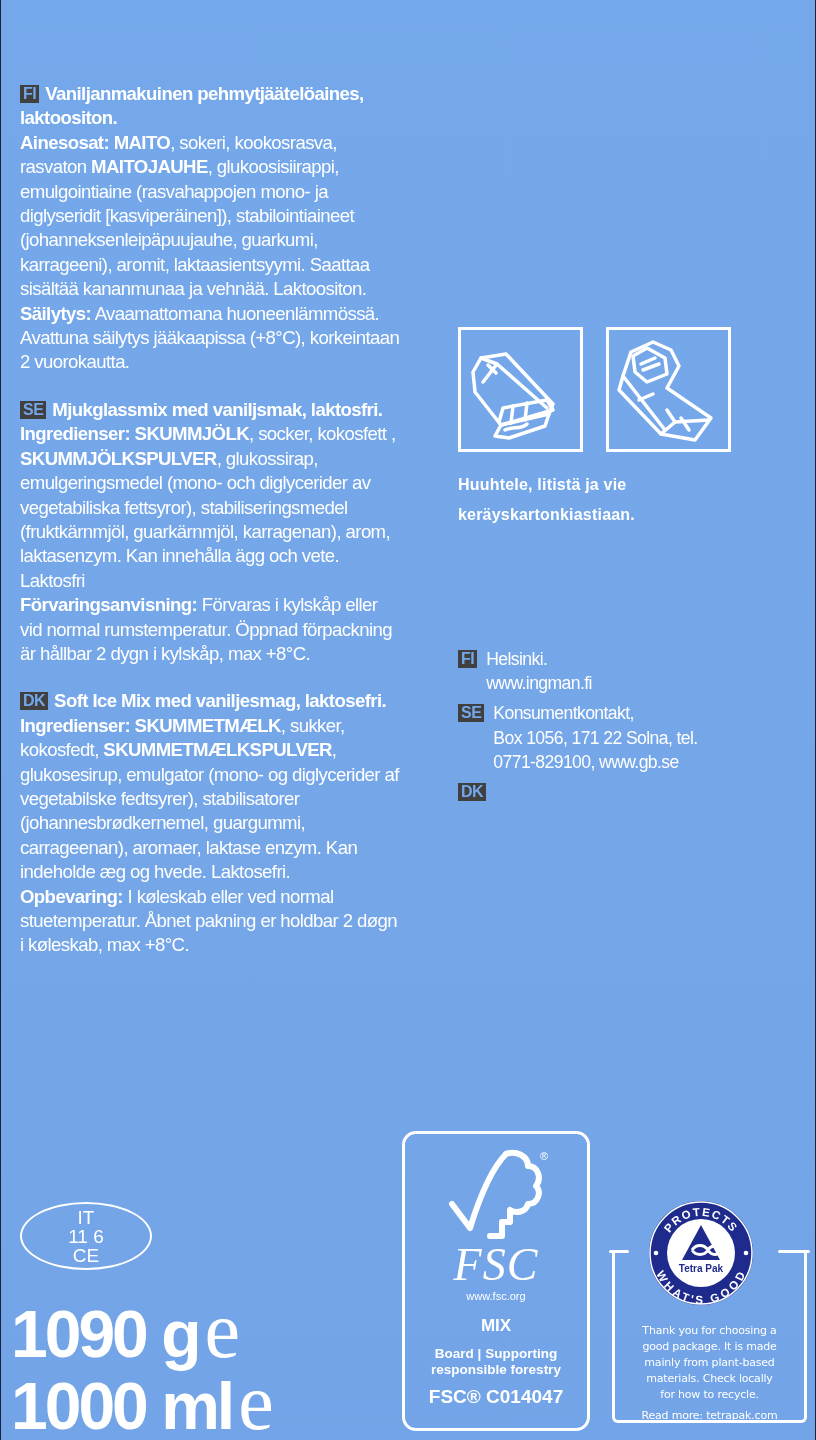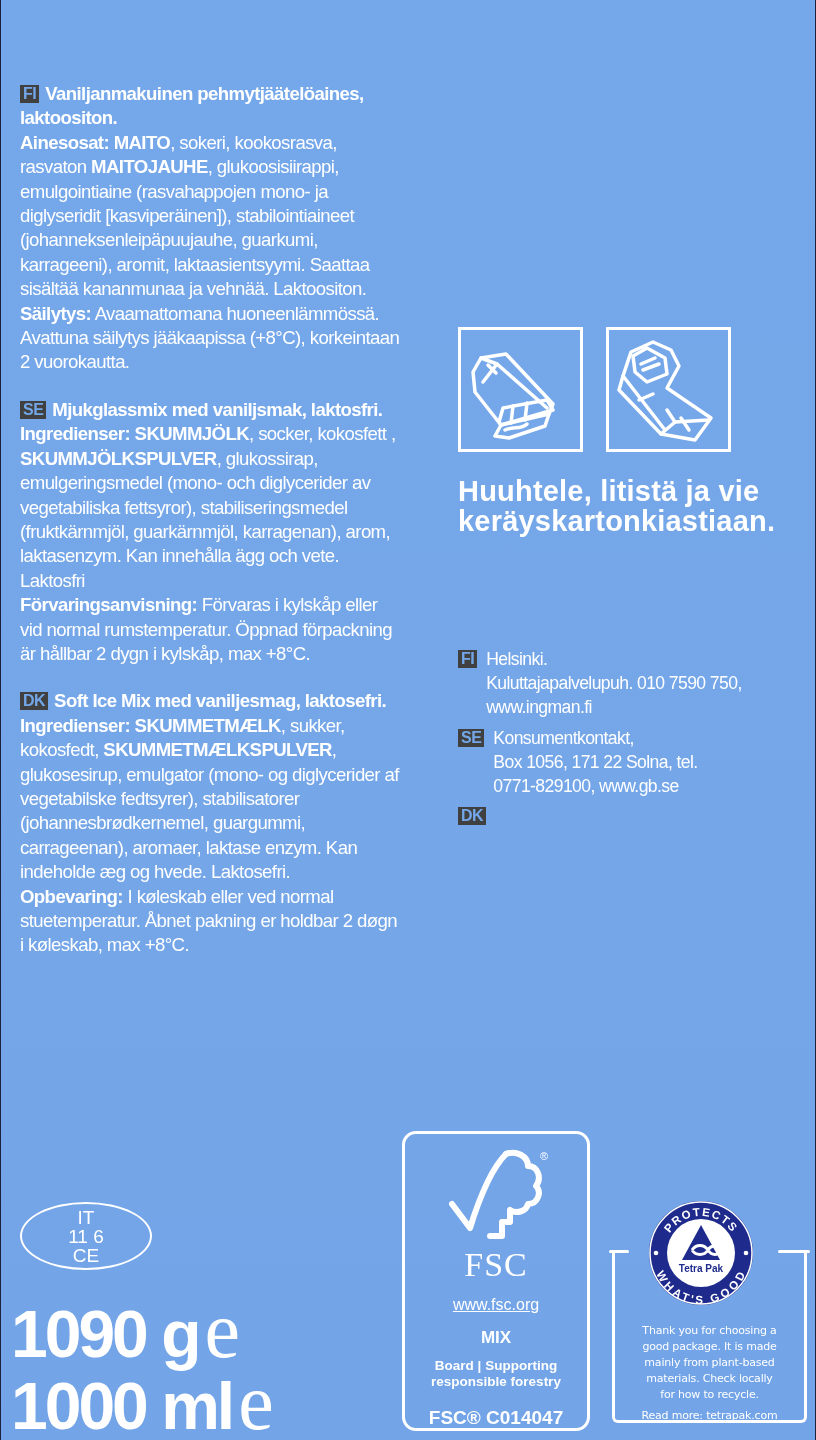--- a/index.html
+++ b/index.html
@@ -21,41 +21,41 @@
   .title { font-weight:bold; }
   b, .bold { font-weight:bold; }
   .badge {
     display:inline-block; background:#404040; color:#74A7E9; font-weight:bold;
     font-size:16px; line-height:18px; padding:0 3px; margin-right:6px;
     vertical-align:1px; letter-spacing:-0.5px;
   }
   .recycle { position:absolute; left:458px; top:327px; width:330px; }
   .recycle .icons { display:flex; gap:23px; }
   .recycle .icon-box { width:125px; height:125px; border:3px solid #fff; box-sizing:border-box; }
-  .recycle .msg { margin-top:24px; font-weight:bold; font-size:29px; line-height:30px; letter-spacing:0.2px; }
+  .recycle .msg { margin-top:18px; font-weight:bold; font-size:16px; line-height:30px; letter-spacing:0.2px; }
   .contacts { position:absolute; left:458px; top:647px; width:340px; font-size:17.6px; line-height:24.2px; letter-spacing:-0.6px; }
   .contact { display:flex; margin-bottom:6px; }
   .contact .badge { flex:0 0 auto; height:18px; margin-top:3px; margin-right:9px; }
   .oval {
     position:absolute; left:20px; top:1202px; width:132px; height:68px;
     border:2.5px solid #fff; border-radius:50%; box-sizing:border-box;
     text-align:center; font-size:19px; line-height:19px; padding-top:4px;
   }
   .weights { position:absolute; left:11px; top:1296px; font-weight:bold; font-size:66px; line-height:68px; letter-spacing:-3px; }
   .weights .e { font-family:"Liberation Serif", serif; font-weight:normal; font-size:80px; letter-spacing:0; margin-left:6px; }
   .fsc {
     position:absolute; left:402px; top:1131px; width:188px; height:300px;
     border:3px solid #fff; border-radius:14px; box-sizing:border-box; text-align:center;
   }
   .fsc .logo { margin-top:12px; }
-  .fsc .fsc-word { font-family:"Liberation Serif", serif; font-size:34px; line-height:34px; margin-top:-2px; letter-spacing:1px; }
-  .fsc .url { font-size:16px; margin-top:14px;text-decoration:underline; }
+  .fsc .fsc-word { font-family:"Liberation Serif", serif; font-size:46px; line-height:34px; margin-top:-2px; letter-spacing:1px;font-style:italic; }
+  .fsc .url { font-size:11px; margin-top:8px; }
   .fsc .mix { font-size:17px; font-weight:bold; margin-top:14px; }
   .fsc .board { font-size:13.5px; font-weight:bold; line-height:16px; margin-top:10px; }
-  .fsc .code { font-size:19px; font-weight:bold; margin-top:17px; }
+  .fsc .code { font-size:19px; font-weight:bold; margin-top:8px; }
   .tetra {
     position:absolute; left:612px; top:1251px; width:195px; height:172px;
     border:3px solid #fff; border-top:none; border-radius:0 0 6px 6px; box-sizing:border-box;
   }
   .tetra .txt { position:absolute; left:0; right:0; top:72px; text-align:center; font-size:11px; line-height:16px; font-family:"DejaVu Sans", sans-serif; letter-spacing:-0.2px; }
   .tetra .more { margin-top:5px; }
   .seal { position:absolute; left:648px; top:1200px; width:106px; height:106px; }
 </style>
 </head>
 <body>
@@ -111,21 +111,20 @@
     </div>
   </div>
   <div class="msg">Huuhtele, litistä ja vie keräyskartonkiastiaan.</div>
 </div>
 
 <div class="contacts cond">
   <div class="contact">
     <span class="badge">FI</span>
     <div>
       <div>Helsinki.</div>
-      <div>Kuluttajapalvelupuh. 010 7590 750,</div>
       <div>www.ingman.fi</div>
     </div>
   </div>
   <div class="contact">
     <span class="badge">SE</span>
     <div>
       <div>Konsumentkontakt,</div>
       <div>Box 1056, 171 22 Solna, tel.</div>
       <div>0771-829100, www.gb.se</div>
     </div>

